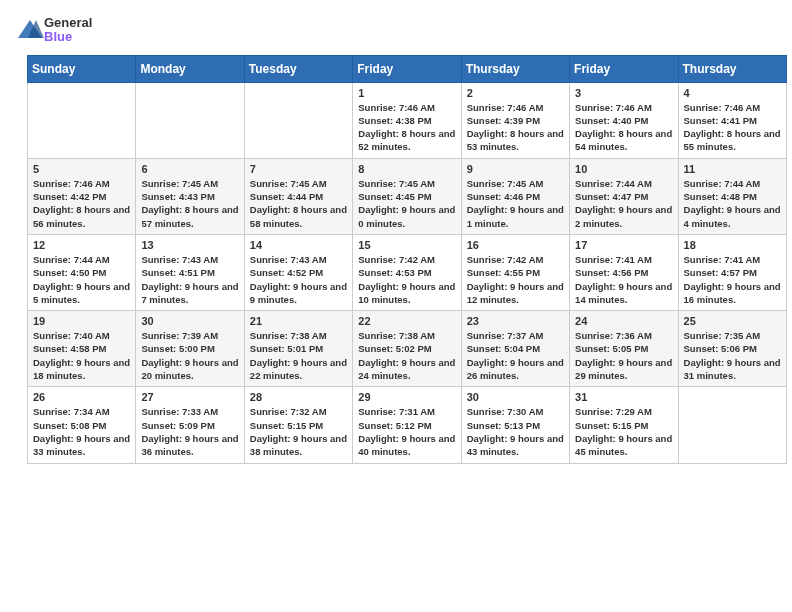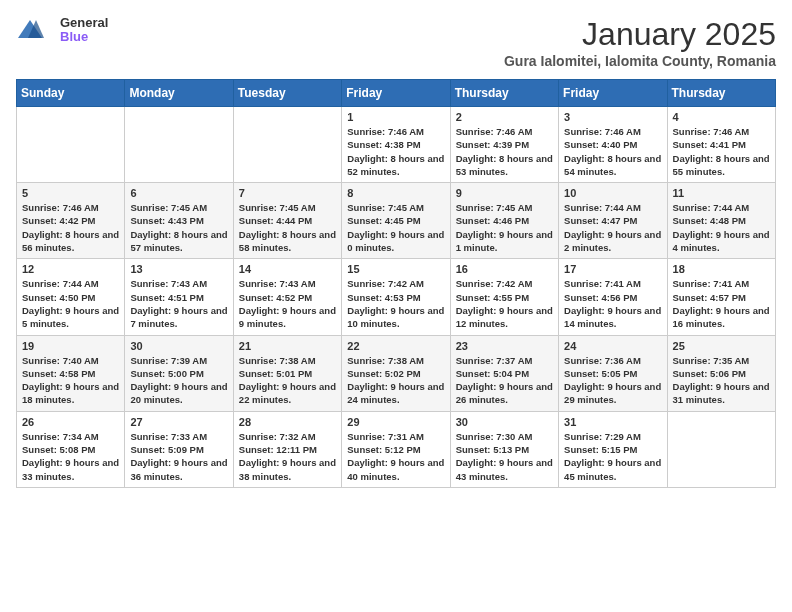--- a/index.html
+++ b/index.html
@@ -12,21 +12,21 @@
     }
     .header {
       display: flex;
       align-items: flex-start;
       justify-content: space-between;
       margin-bottom: 10px;
     }
     .logo {
       display: flex;
       align-items: center;
-      gap: 16px;
+      gap: 0;
     }
     .logo-text {
       display: flex;
       flex-direction: column;
       font-size: 13px;
       font-weight: bold;
       line-height: 1.1;
     }
     .logo-general { color: #333; }
     .logo-blue { color: #8b5cf6; }
@@ -44,20 +44,21 @@
     }
     .location-title {
       font-size: 14px;
       color: #555;
       font-weight: bold;
     }
     .calendar {
       width: 100%;
       border-collapse: collapse;
       border: 1px solid #ccc;
+      margin-left: 11px;
     }
     .calendar th {
       background: #2e6db4;
       color: #fff;
       font-size: 12px;
       font-weight: bold;
       padding: 6px 4px;
       text-align: left;
       border: 1px solid #2060a0;
     }
@@ -102,24 +103,20 @@
       <rect x="0" y="0" width="28" height="28" fill="white"></rect>
 
       <polygon points="14,4 26,22 2,22" fill="#2e6db4" opacity="0.9"></polygon>
       <polygon points="20,4 28,22 12,22" fill="#1a4f8a" opacity="0.7"></polygon>
     </svg>
     <div class="logo-text">
       <span class="logo-general">General</span>
       <span class="logo-blue">Blue</span>
     </div>
   </div>
-  <div class="title-block">
-    <div class="month-title">January 2025</div>
-    <div class="location-title">Gura Ialomitei, Ialomita County, Romania</div>
-  </div>
 </div>
 
 <table class="calendar">
   <thead>
     <tr>
     <th>Sunday</th>
         <th>Monday</th>
         <th>Tuesday</th>
         <th>Friday</th>
         <th>Thursday</th>
@@ -298,21 +295,21 @@
         </td>
         <td>
           <span class="day-num">27</span>
           <div class="day-info">Sunrise: 7:33 AM
 Sunset: 5:09 PM
 Daylight: 9 hours and 36 minutes.</div>
         </td>
         <td>
           <span class="day-num">28</span>
           <div class="day-info">Sunrise: 7:32 AM
-Sunset: 12:11 PM
+Sunset: 5:15 PM
 Daylight: 9 hours and 38 minutes.</div>
         </td>
         <td>
           <span class="day-num">29</span>
           <div class="day-info">Sunrise: 7:31 AM
 Sunset: 5:12 PM
 Daylight: 9 hours and 40 minutes.</div>
         </td>
         <td>
           <span class="day-num">30</span>

